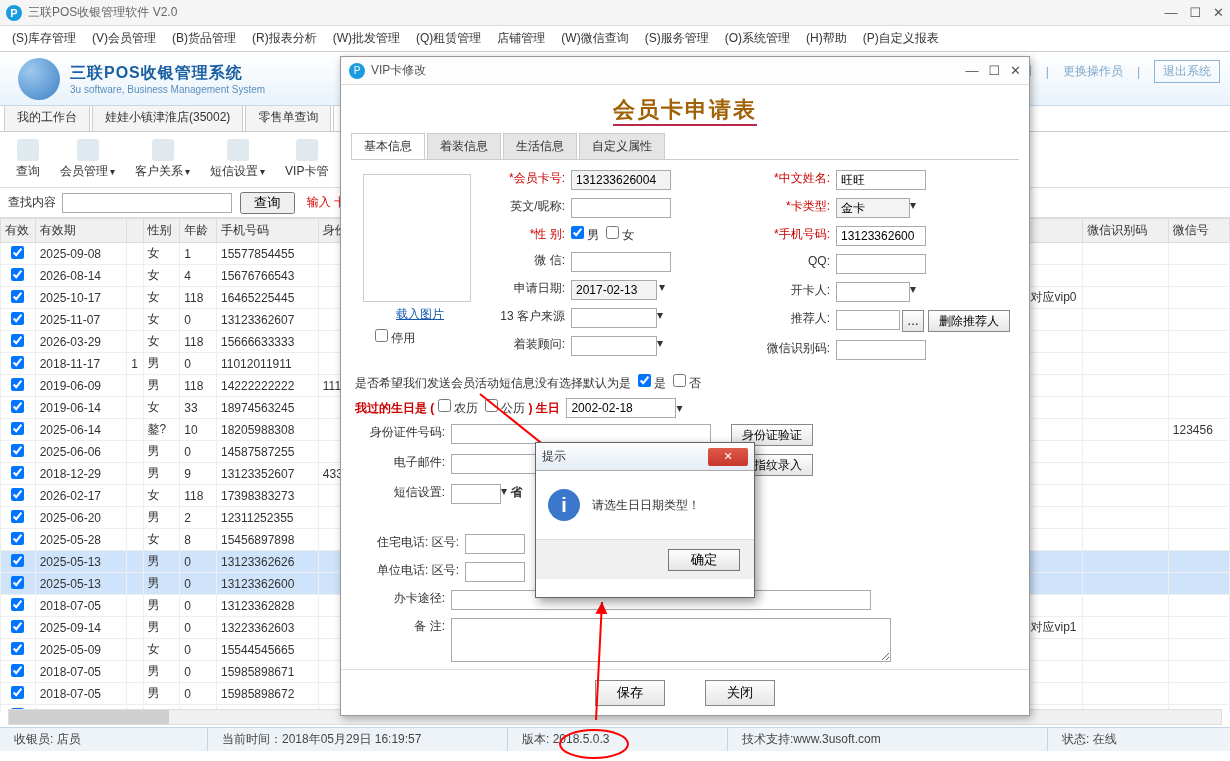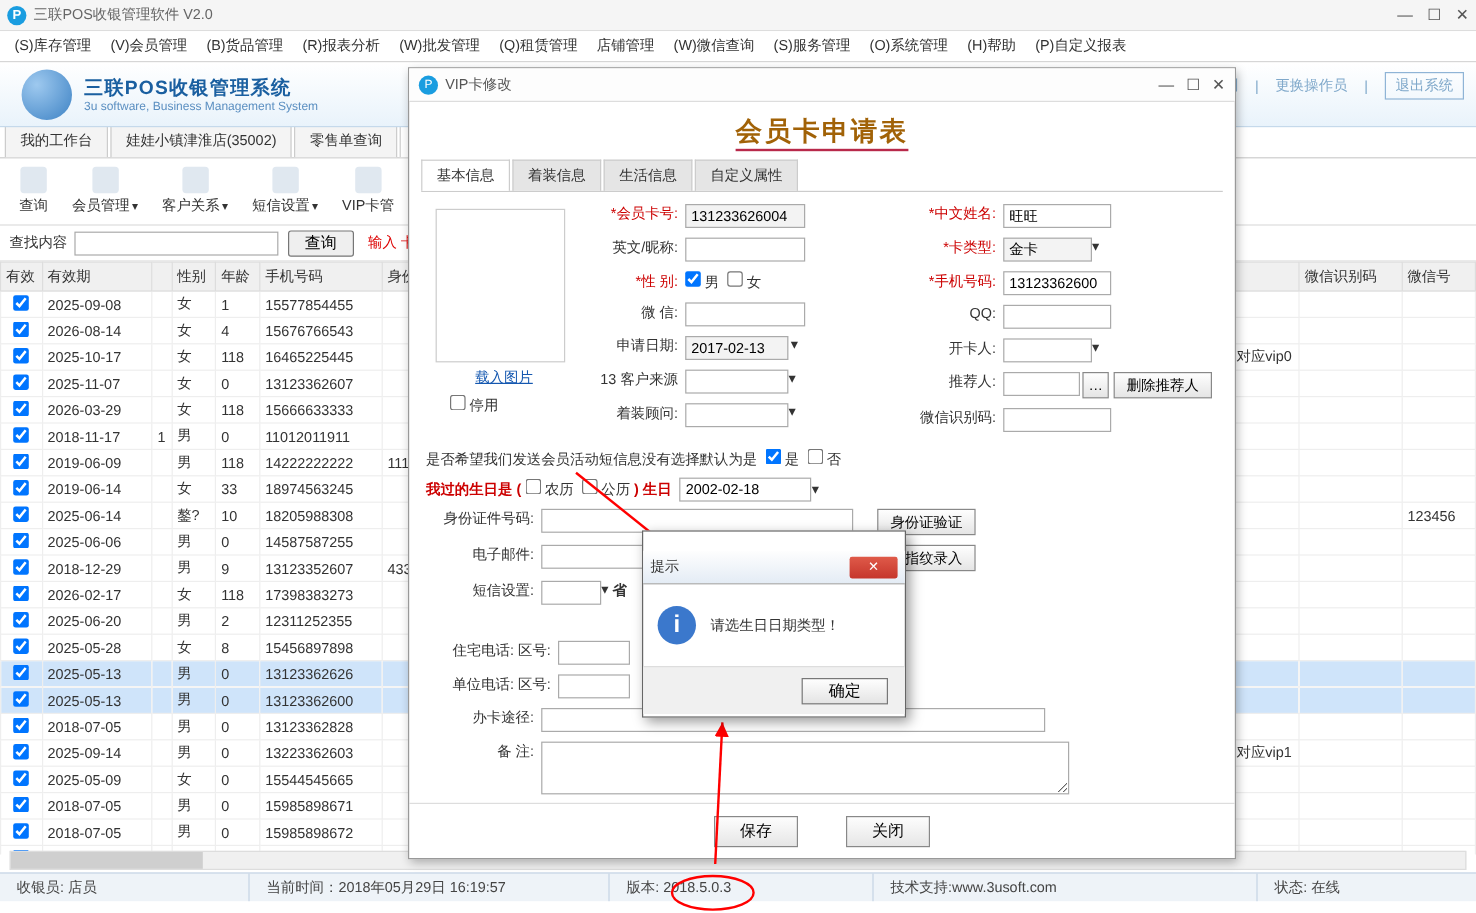--- a/index.html
+++ b/index.html
@@ -88,21 +88,21 @@
 .btn { border:1px solid #888; background:linear-gradient(#fefefe,#e5e5e5); padding:2px 10px; font-size:12px; cursor:pointer; height:22px;}
 
 .dlg-footer { height:46px; border-top:1px solid #ddd; display:flex; align-items:center; justify-content:center; gap:40px;}
 .dlg-footer button{ width:70px; height:26px; border:1px solid #888; background:linear-gradient(#fdfdfd,#e6e6e6); cursor:pointer;}
 
 
 .arrow-svg{ position:absolute; pointer-events:none; }
 
 
 .msgbox { position:absolute; left:535px; top:442px; width:220px; height:156px; background:#fff; border:1px solid #666; box-shadow:3px 4px 10px rgba(0,0,0,.4); z-index:50;}
-.msgbox .hdr{ height:28px; background:linear-gradient(#fefefe,#e4ecf5); display:flex; align-items:center; padding:4px 6px; border-bottom:1px solid #aaa;margin-top:16px;}
+.msgbox .hdr{ height:28px; background:linear-gradient(#fefefe,#e4ecf5); display:flex; align-items:center; padding:4px 6px; border-bottom:1px solid #aaa;}
 .msgbox .hdr .t{flex:1;}
 .msgbox .hdr .xbtn{ width:40px; height:18px; background:linear-gradient(#df5a49,#c6362c); color:#fff; border-radius:2px; display:flex;align-items:center;justify-content:center; font-size:11px; cursor:pointer;}
 .msgbox .body{ padding:18px 12px; display:flex; align-items:center; gap:12px;}
 .msgbox .info-icon{ width:32px; height:32px; border-radius:50%; background:#3b78cc; color:#fff; font-size:20px; font-weight:bold; display:flex; align-items:center; justify-content:center;}
 .msgbox .ftr{ height:40px; background:#f0f0f0; border-top:1px solid #ddd; display:flex; align-items:center; justify-content:flex-end; padding-right:14px;}
 .msgbox .ftr button{ width:72px; height:22px; border:1px solid #777; background:linear-gradient(#fefefe,#e4e4e4); cursor:pointer;}
 
 .scrollbar-stub { position:absolute; bottom:36px; left:8px; right:8px; height:16px; background:#f0f0f0; border:1px solid #ddd;}
 .scrollbar-stub .thumb{ position:absolute; left:0; width:160px; top:0; bottom:0; background:#cfcfcf;}
 </style>

